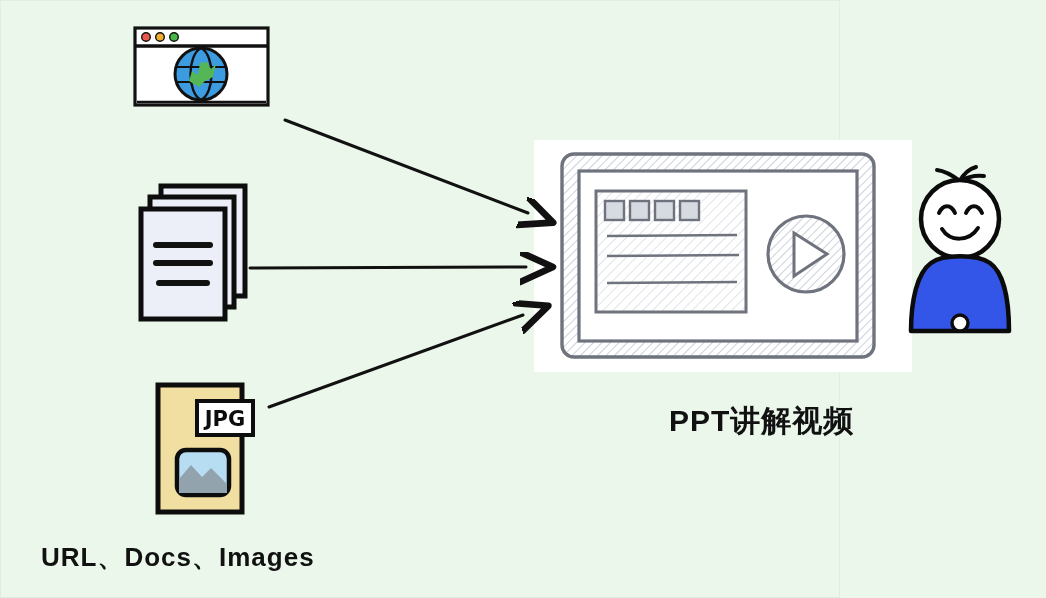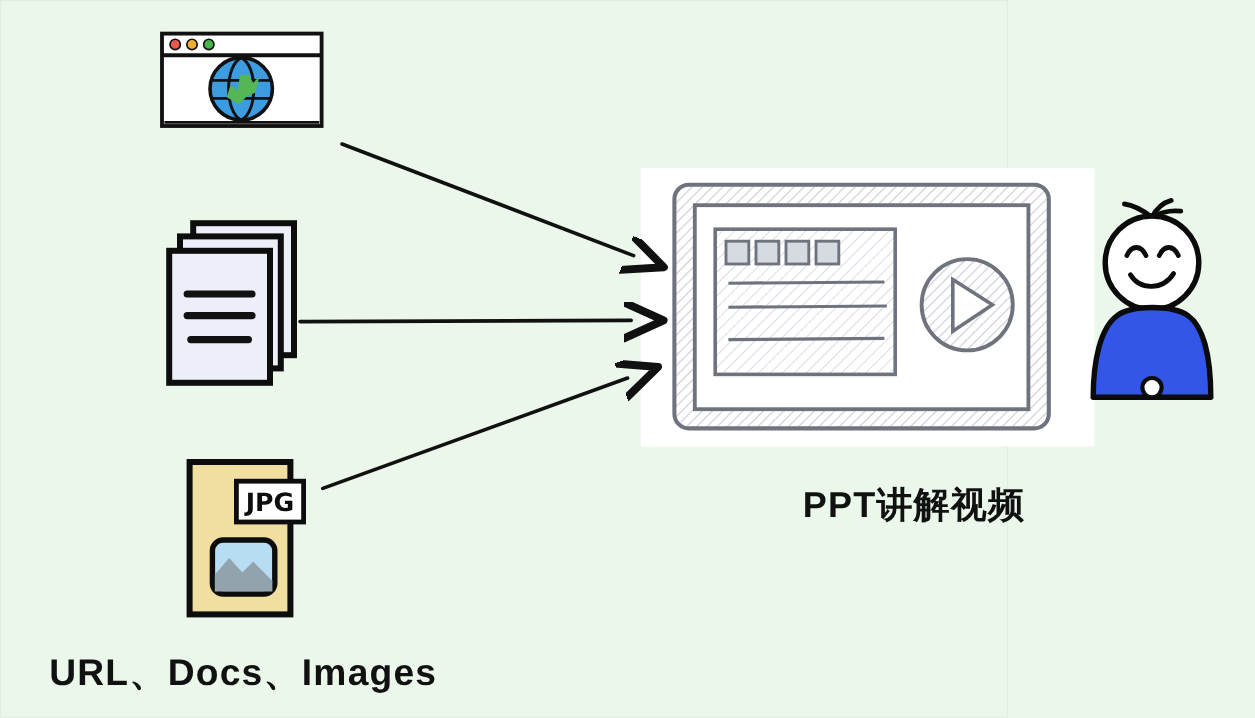--- a/index.html
+++ b/index.html
@@ -37,21 +37,21 @@
   }
   #caption-video {
     left: 668px;
     top: 400px;
     font-size: 30px;
     letter-spacing: 1px;
   }
   #caption-sources {
     left: 40px;
     top: 539px;
-    font-size: 31px;
+    font-size: 26px;
     letter-spacing: 1px;
   }
   .white-panel {
     position: absolute;
     left: 533px;
     top: 139px;
     width: 378px;
     height: 232px;
     background: #ffffff;
   }

